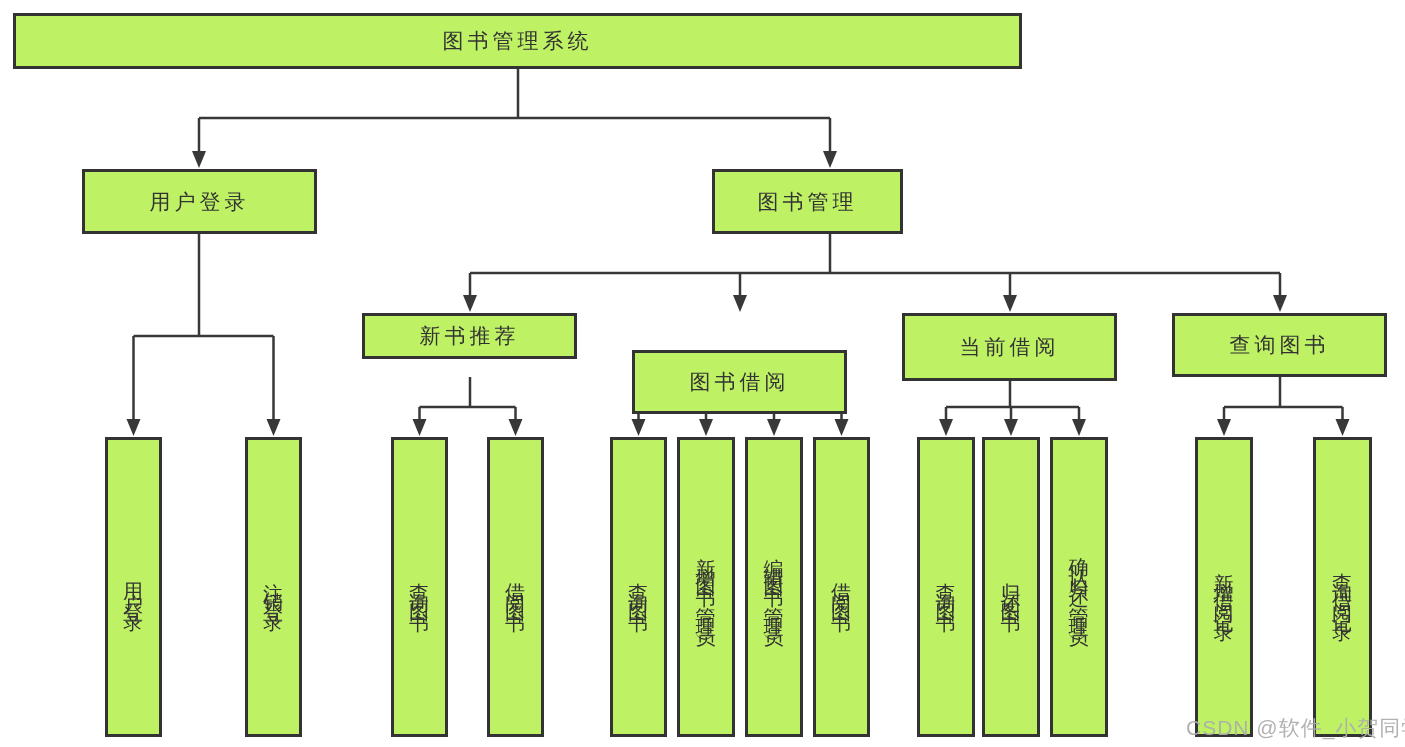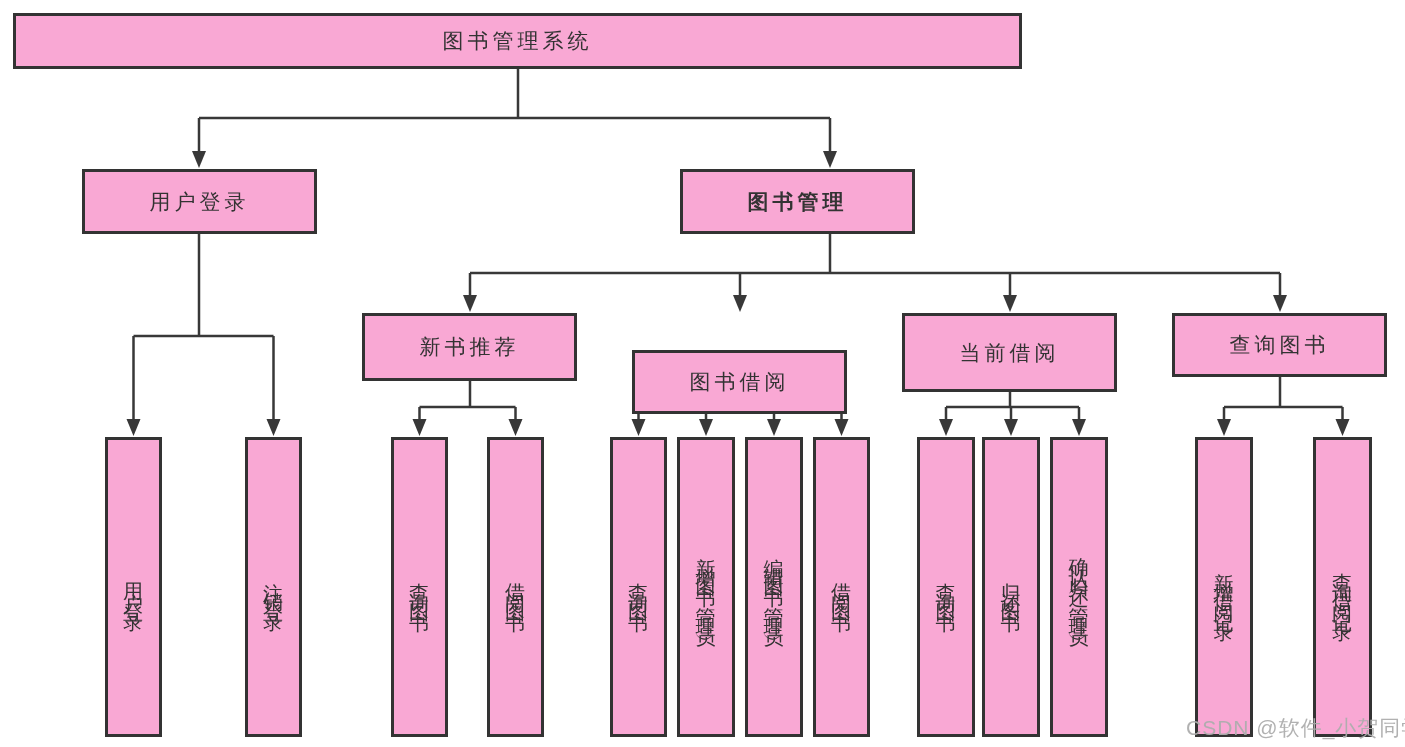--- a/index.html
+++ b/index.html
@@ -13,21 +13,21 @@
   }
   .connectors {
     position: absolute;
     left: 0; top: 0;
     width: 1405px; height: 747px;
     z-index: 0;
   }
   .box {
     position: absolute;
     box-sizing: border-box;
-    background: #f9a8d4;
+    background: #bef264;
     border: 3px solid #333333;
     color: #333333;
     display: flex;
     align-items: center;
     justify-content: center;
     z-index: 1;
     text-align: center;
   }
   .hbox {
     font-size: 21px;
@@ -97,25 +97,25 @@
       <polygon points="1004,419 1018,419 1011,436"></polygon>
       <polygon points="1072,419 1086,419 1079,436"></polygon>
       <polygon points="1217,419 1231,419 1224,436"></polygon>
       <polygon points="1335.5,419 1349.5,419 1342.5,436"></polygon>
     </g>
   </svg>
 
   <div class="box hbox" style="left:13px; top:13px; width:1009px; height:56px;">图书管理系统</div>
 
   <div class="box hbox" style="left:82px; top:169px; width:235px; height:65px;">用户登录</div>
-  <div class="box hbox" style="left:680px; top:169px; width:235px; height:65px;font-weight:bold;">图书管理</div>
+  <div class="box hbox" style="left:712px; top:169px; width:191px; height:65px;">图书管理</div>
 
-  <div class="box hbox" style="left:362px; top:313px; width:215px; height:68px;">新书推荐</div>
+  <div class="box hbox" style="left:362px; top:313px; width:215px; height:46px;">新书推荐</div>
   <div class="box hbox" style="left:632px; top:313px; width:215px; height:64px;margin-top:37px;">图书借阅</div>
-  <div class="box hbox" style="left:902px; top:313px; width:215px; height:79px;">当前借阅</div>
+  <div class="box hbox" style="left:902px; top:313px; width:215px; height:68px;">当前借阅</div>
   <div class="box hbox" style="left:1172px; top:313px; width:215px; height:64px;">查询图书</div>
 
   <div class="box vbox" style="left:105px; top:437px; width:57px; height:300px;">用户登录</div>
   <div class="box vbox" style="left:245px; top:437px; width:57px; height:300px;">注销登录</div>
 
   <div class="box vbox" style="left:391px; top:437px; width:57px; height:300px;">查询图书</div>
   <div class="box vbox" style="left:487px; top:437px; width:57px; height:300px;">借阅图书</div>
 
   <div class="box vbox" style="left:610px; top:437px; width:57px; height:300px;">查询图书</div>
   <div class="box vbox" style="left:677px; top:437px; width:58px; height:300px;">新增图书（管理员）</div>

